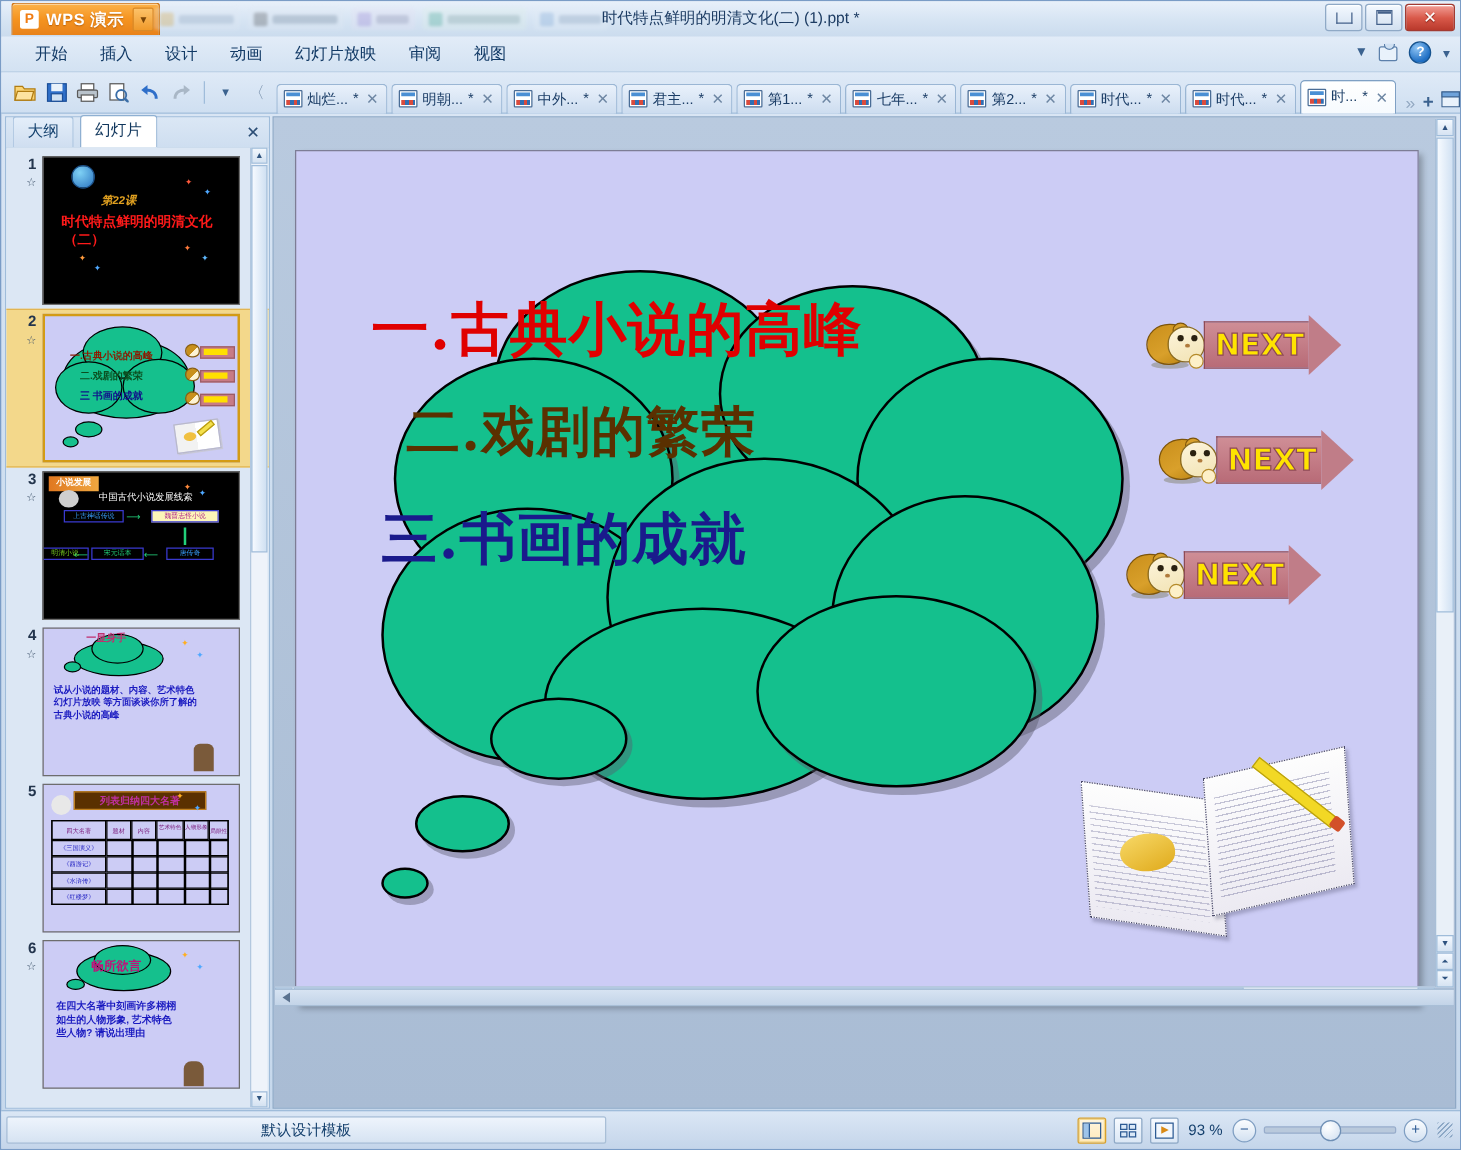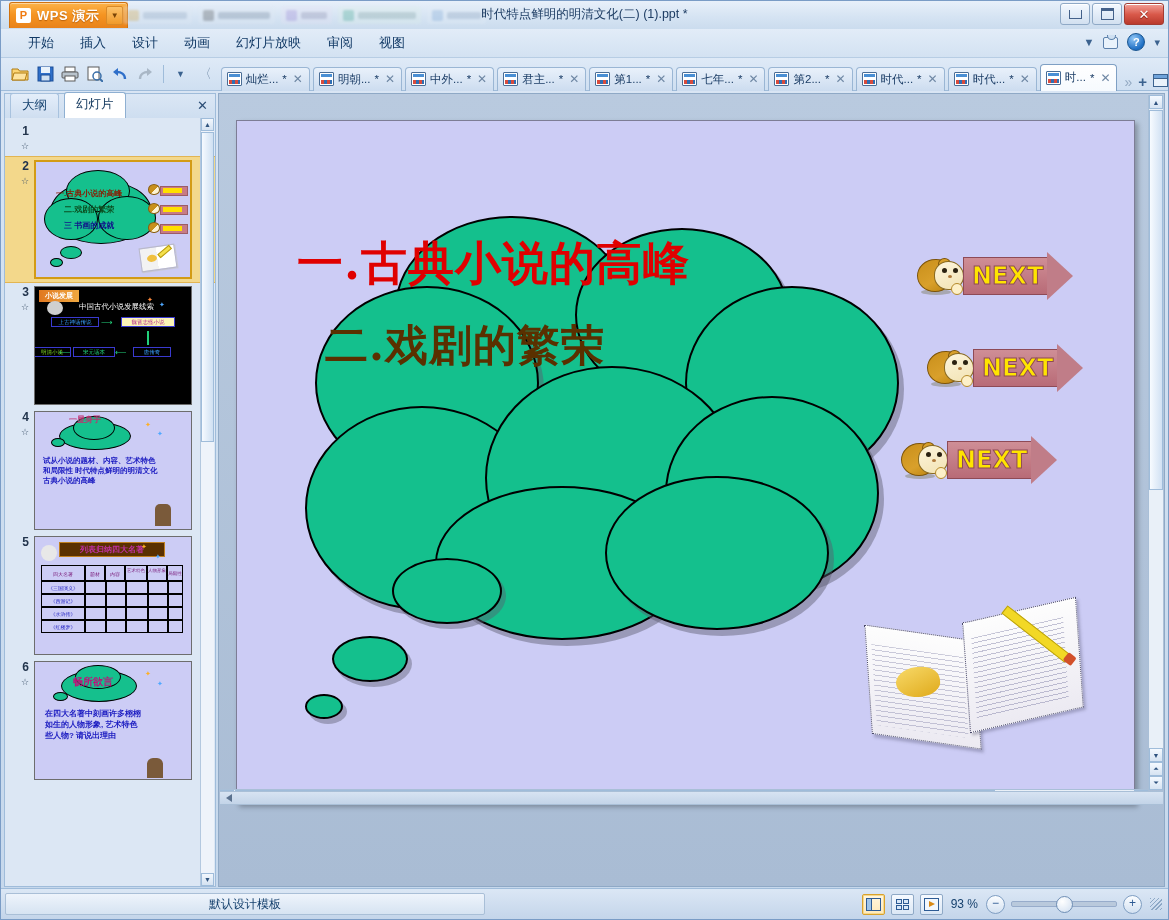--- a/index.html
+++ b/index.html
@@ -407,20 +407,32 @@
     <div class="panel-tabs">
       <div class="ptab">大纲</div>
       <div class="ptab active">幻灯片</div>
       <div class="pclose">✕</div>
     </div>
 
     <div class="thumbs">
 
       <div class="thumb-row">
         <div class="tnum">1<small>☆</small></div>
+        <div class="tbox tb-dark">
+          <div style="position:absolute;left:22px;top:6px;width:17px;height:17px;border-radius:50%;background:radial-gradient(circle at 35% 30%,#7fd1f5,#2b74c0);border:1px solid #1b4f86"></div>
+          <span class="star" style="left:113px;top:17px;color:#ff5a3c">✦</span>
+          <span class="star" style="left:128px;top:25px;color:#4fa8ff">✦</span>
+          <span class="star" style="left:112px;top:70px;color:#ff7a3c">✦</span>
+          <span class="star" style="left:126px;top:78px;color:#5fb9ff">✦</span>
+          <span class="star" style="left:28px;top:78px;color:#ff9a3c">✦</span>
+          <span class="star" style="left:40px;top:86px;color:#4fa8ff">✦</span>
+          <div style="position:absolute;left:46px;top:28px;color:#e0a020;font-size:9px;font-weight:bold;font-style:italic">第22课</div>
+          <div style="position:absolute;left:14px;top:44px;color:#ff1a1a;font-size:11px;font-weight:bold;white-space:nowrap">时代特点鲜明的明清文化</div>
+          <div style="position:absolute;left:16px;top:58px;color:#ff1a1a;font-size:11px;font-weight:bold">（二）</div>
+        </div>
       </div>
 
       <div class="thumb-row sel">
         <div class="tnum">2<small>☆</small></div>
         <div class="tbox">
           <div class="cloudmini" style="left:14px;top:18px;width:100px;height:62px;"></div>
           <div class="cloudmini" style="left:30px;top:8px;width:62px;height:40px;"></div>
           <div class="cloudmini" style="left:8px;top:36px;width:52px;height:40px;"></div>
           <div class="cloudmini" style="left:62px;top:34px;width:56px;height:42px;"></div>
           <div class="cloudmini" style="left:24px;top:84px;width:20px;height:11px;"></div>
@@ -462,21 +474,21 @@
         <div class="tnum">4<small>☆</small></div>
         <div class="tbox">
           <div class="cloudmini" style="left:24px;top:10px;width:70px;height:26px;"></div>
           <div class="cloudmini" style="left:38px;top:4px;width:40px;height:22px;"></div>
           <div class="cloudmini" style="left:16px;top:26px;width:12px;height:7px;"></div>
           <div style="position:absolute;left:34px;top:2px;font-size:8px;color:#c03070;font-weight:bold;z-index:3">一显身手</div>
           <span class="star" style="left:110px;top:9px;color:#ffae20">✦</span>
           <span class="star" style="left:122px;top:18px;color:#4fa8ff">✦</span>
           <div style="position:absolute;left:8px;top:44px;font-size:7.5px;line-height:10px;color:#1a1ac0;font-weight:bold;white-space:nowrap">
             <div>试从小说的题材、内容、艺术特色</div>
-            <div>和局限性 时代特点鲜明的明清文化</div>
+            <div>幻灯片放映 等方面谈谈你所了解的</div>
             <div>古典小说的高峰</div>
           </div>
           <div style="position:absolute;left:120px;top:92px;width:16px;height:22px;background:#7a5a3a;border-radius:5px 5px 0 0"></div>
         </div>
       </div>
 
       <div class="thumb-row">
         <div class="tnum">5</div>
         <div class="tbox">
           <div style="position:absolute;left:24px;top:5px;background:#5a3000;border:1px solid #c08020;color:#c030a0;font-size:8px;font-weight:bold;padding:1px 20px">列表归纳四大名著</div>
@@ -546,20 +558,21 @@
           <i style="left:30px;top:190px;width:230px;height:200px;"></i>
           <i style="left:210px;top:150px;width:250px;height:220px;"></i>
           <i style="left:390px;top:180px;width:210px;height:190px;"></i>
           <i style="left:160px;top:270px;width:250px;height:150px;"></i>
           <i style="left:330px;top:260px;width:220px;height:150px;"></i>
         </div>
 
         <div class="cloudtext">
           <div class="cl-1">一.古典小说的高峰</div>
           <div class="cl-2">二.戏剧的繁荣</div>
+          <div class="cl-3">三.书画的成就</div>
         </div>
 
         <div class="bub" style="left:155px;top:437px;width:106px;height:62px;"></div>
         <div class="bub" style="left:95px;top:515px;width:72px;height:42px;"></div>
         <div class="bub" style="left:68px;top:573px;width:34px;height:21px;"></div>
 
         <div class="nextgrp" style="left:680px;top:136px;">
           <div class="hamster">
             <span class="hm-sh"></span>
               <span class="hm-body"></span>

